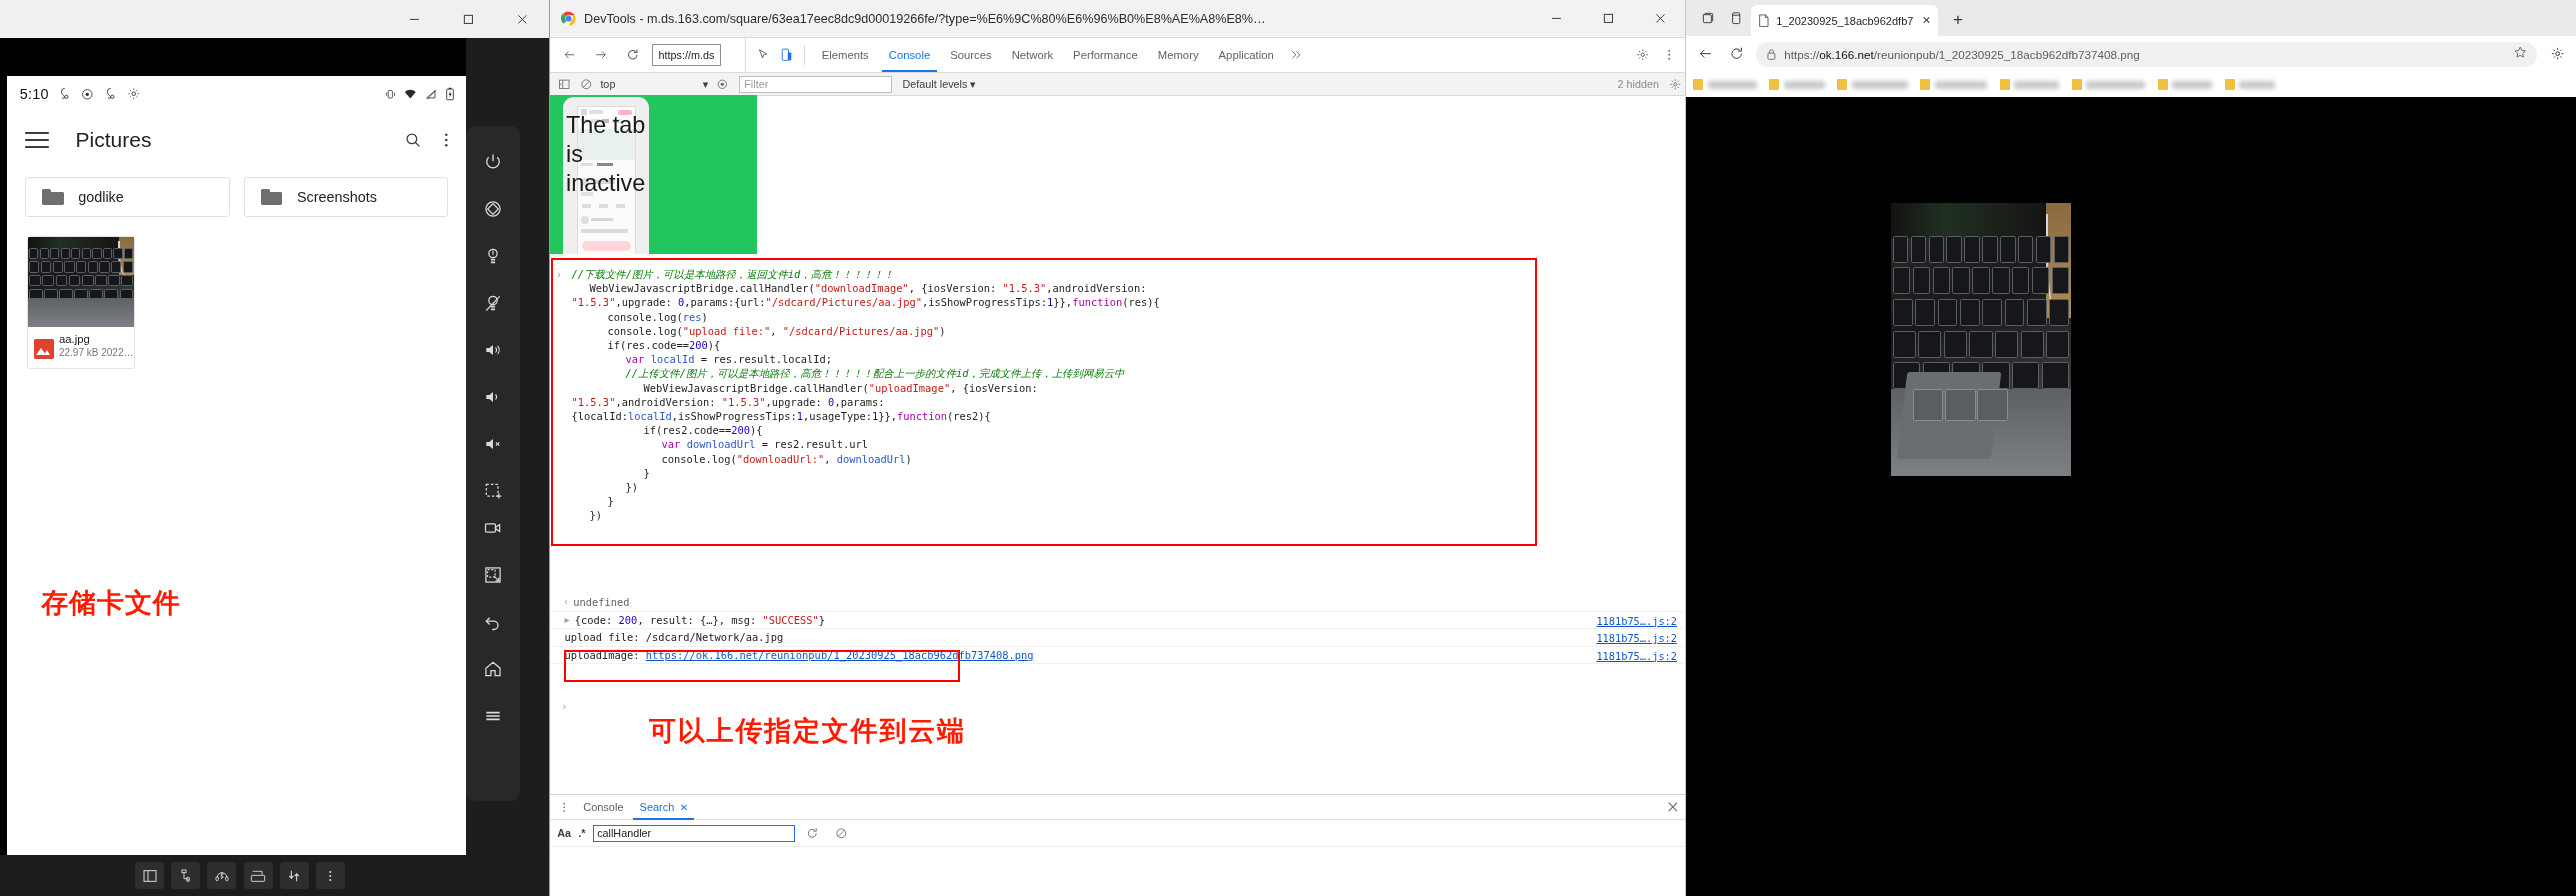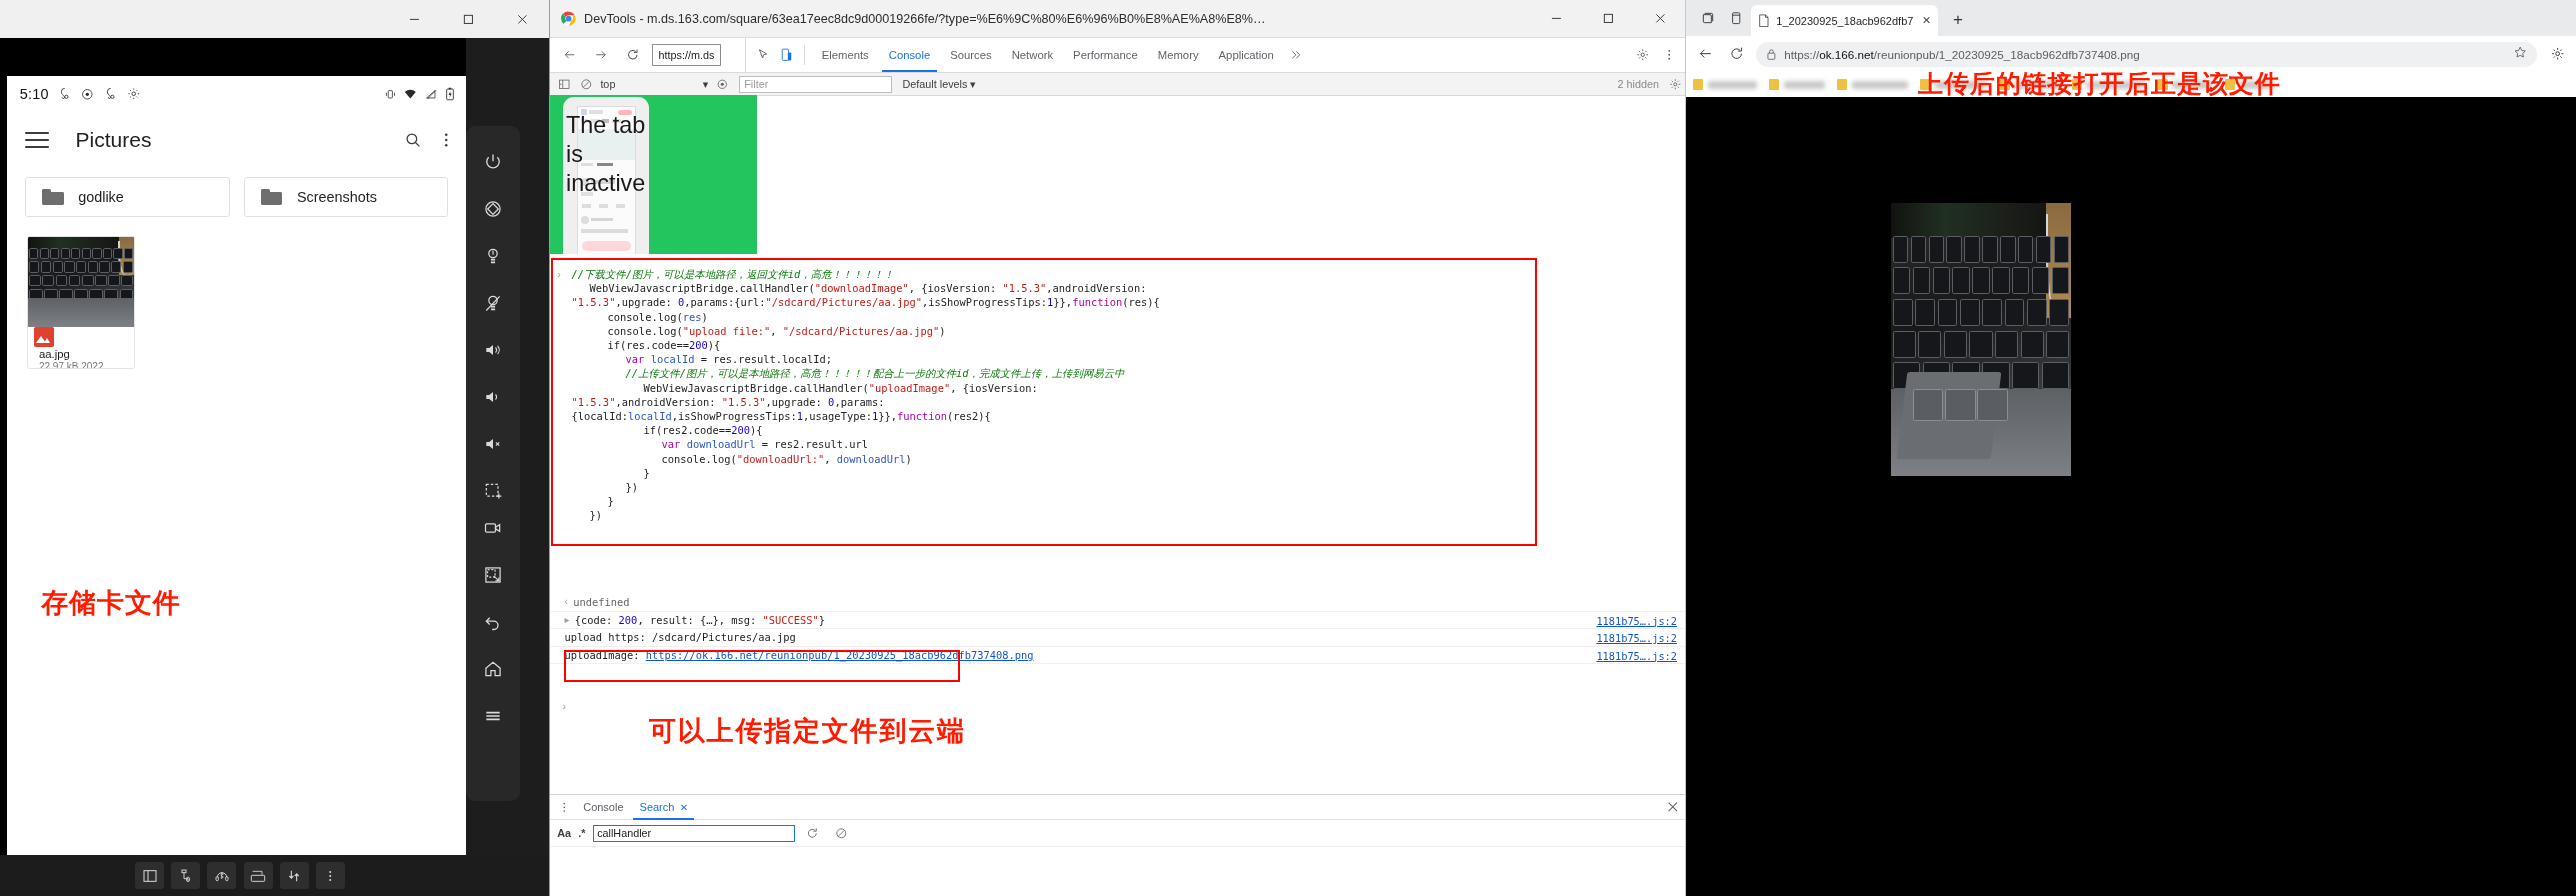--- a/index.html
+++ b/index.html
@@ -33,21 +33,21 @@
 
   #folders{left:0;top:101px;width:459px;padding:0 18px;box-sizing:border-box;display:flex;gap:14.4px;}
   .folder-card{flex:1;height:40px;border:0.9px solid #e0e0e0;border-radius:2.7px;display:flex;align-items:center;padding-left:16px;box-sizing:border-box;background:#fff;}
   .folder-card .fname{font-size:14.4px;color:#222;margin-left:14.4px;}
   .folder-ico{width:21.6px;height:16px;position:relative;}
   .folder-ico:before{content:"";position:absolute;left:0;top:2.7px;width:21.6px;height:13.5px;background:#6e6e6e;border-radius:1.4px;}
   .folder-ico:after{content:"";position:absolute;left:0;top:0px;width:9px;height:4.5px;background:#6e6e6e;border-radius:1.4px 1.8px 0 0;}
 
   #filecard{left:20px;top:160px;width:106px;height:131px;border:0.9px solid #e3e3e3;border-radius:2.7px;background:#fff;overflow:hidden;}
   #thumb{width:106px;height:90px;overflow:hidden;position:relative;background:#20201e;}
-  #fileinfo{height:32px;display:flex;align-items:flex-start;padding-left:5.4px;box-sizing:border-box;flex-direction:column;}
+  #fileinfo{height:32px;display:flex;align-items:flex-end;padding-left:5.4px;box-sizing:border-box;}
   .jpg-ico{width:20px;height:20px;background:#e0422f;border-radius:1.8px;position:relative;flex:0 0 auto;}
   .jpg-ico:after{content:"";position:absolute;left:2.7px;bottom:3.6px;width:0;height:0;border-left:5.4px solid transparent;border-right:5.4px solid transparent;border-bottom:7.2px solid #fff;}
   .jpg-ico:before{content:"";position:absolute;right:3.6px;bottom:3.6px;width:0;height:0;border-left:3.6px solid transparent;border-right:3.6px solid transparent;border-bottom:5.4px solid #fff;}
   #fileinfo .meta{margin-left:5.4px;line-height:1.25;}
   #fileinfo .fn{font-size:11.3px;color:#202020;}
   #fileinfo .fs{font-size:10px;color:#777;}
 
   #sdcard-note{left:34px;top:509px;font-size:27px;color:#ff1a00;font-weight:700;letter-spacing:0.9px;
      font-family:"DejaVu Sans","Liberation Sans",sans-serif;}
 
@@ -629,21 +629,21 @@
           <div class="out-row">
             <span style="color: rgb(154, 160, 166); margin-right: 5.4px; font-size: 10px;">‹</span>
             <span class="out-text" style="color: rgb(95, 99, 104);">undefined</span>
           </div>
           <div class="out-row">
             <span style="color: rgb(154, 160, 166); margin-right: 5.4px; font-size: 10px;">▸</span>
             <span class="out-text" style=""><span>{code: </span><span class="k-num">200</span><span>, result: {…}, msg: </span><span class="k-str">"SUCCESS"</span><span>}</span></span>
             <span class="src">1181b75….js:2</span>
           </div>
           <div class="out-row">
-            <span class="out-text">upload https: /sdcard/Pictures/aa.jpg</span>
+            <span class="out-text">upload file: /sdcard/Network/aa.jpg</span>
             <span class="src">1181b75….js:2</span>
           </div>
           <div class="out-row">
             <span class="out-text"><span>uploadImage: </span><span style="color: rgb(17, 85, 204); text-decoration: underline;">https://ok.166.net/reunionpub/1_20230925_18acb962dfb737408.png</span></span>
             <span class="src">1181b75….js:2</span>
           </div>
         </div>
     </div>
 
     <div id="red-box2"></div>
@@ -778,21 +778,20 @@
         <i class="blur" style="width:59px"></i>
       </span>
     <span class="bm">
         <i class="fico"></i>
         <i class="blur" style="width:40px"></i>
       </span>
     <span class="bm">
         <i class="fico"></i>
         <i class="blur" style="width:36px"></i>
       </span>
-    <span id="edge-note">上传后的链接打开后正是该文件</span>
   </div>
 
   <div id="edge-content">
     <div class="kbphoto" id="edge-photo" style="left:205px;top:106px;width:180px;height:273px;">
       <div class="topstrip"></div>
       <div class="woodc"></div>
       <div class="cable"></div>
       <div class="keys">
         <div class="kr" style="top:0%;height:17%">
             <i class="kk"></i>

